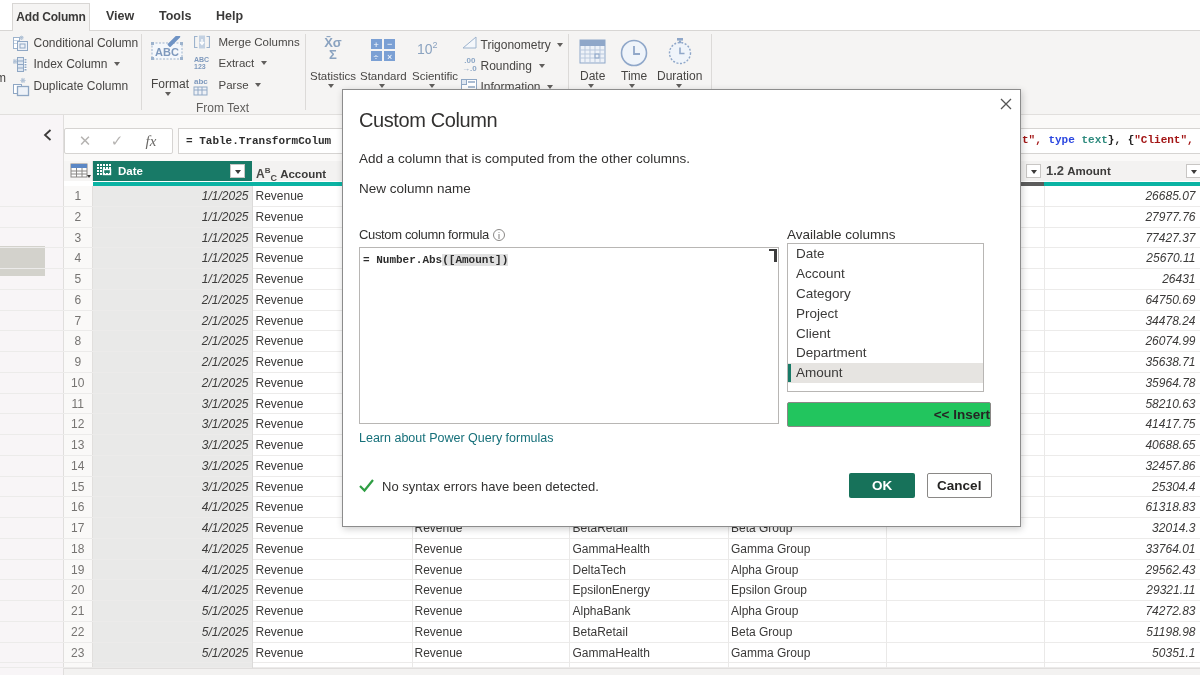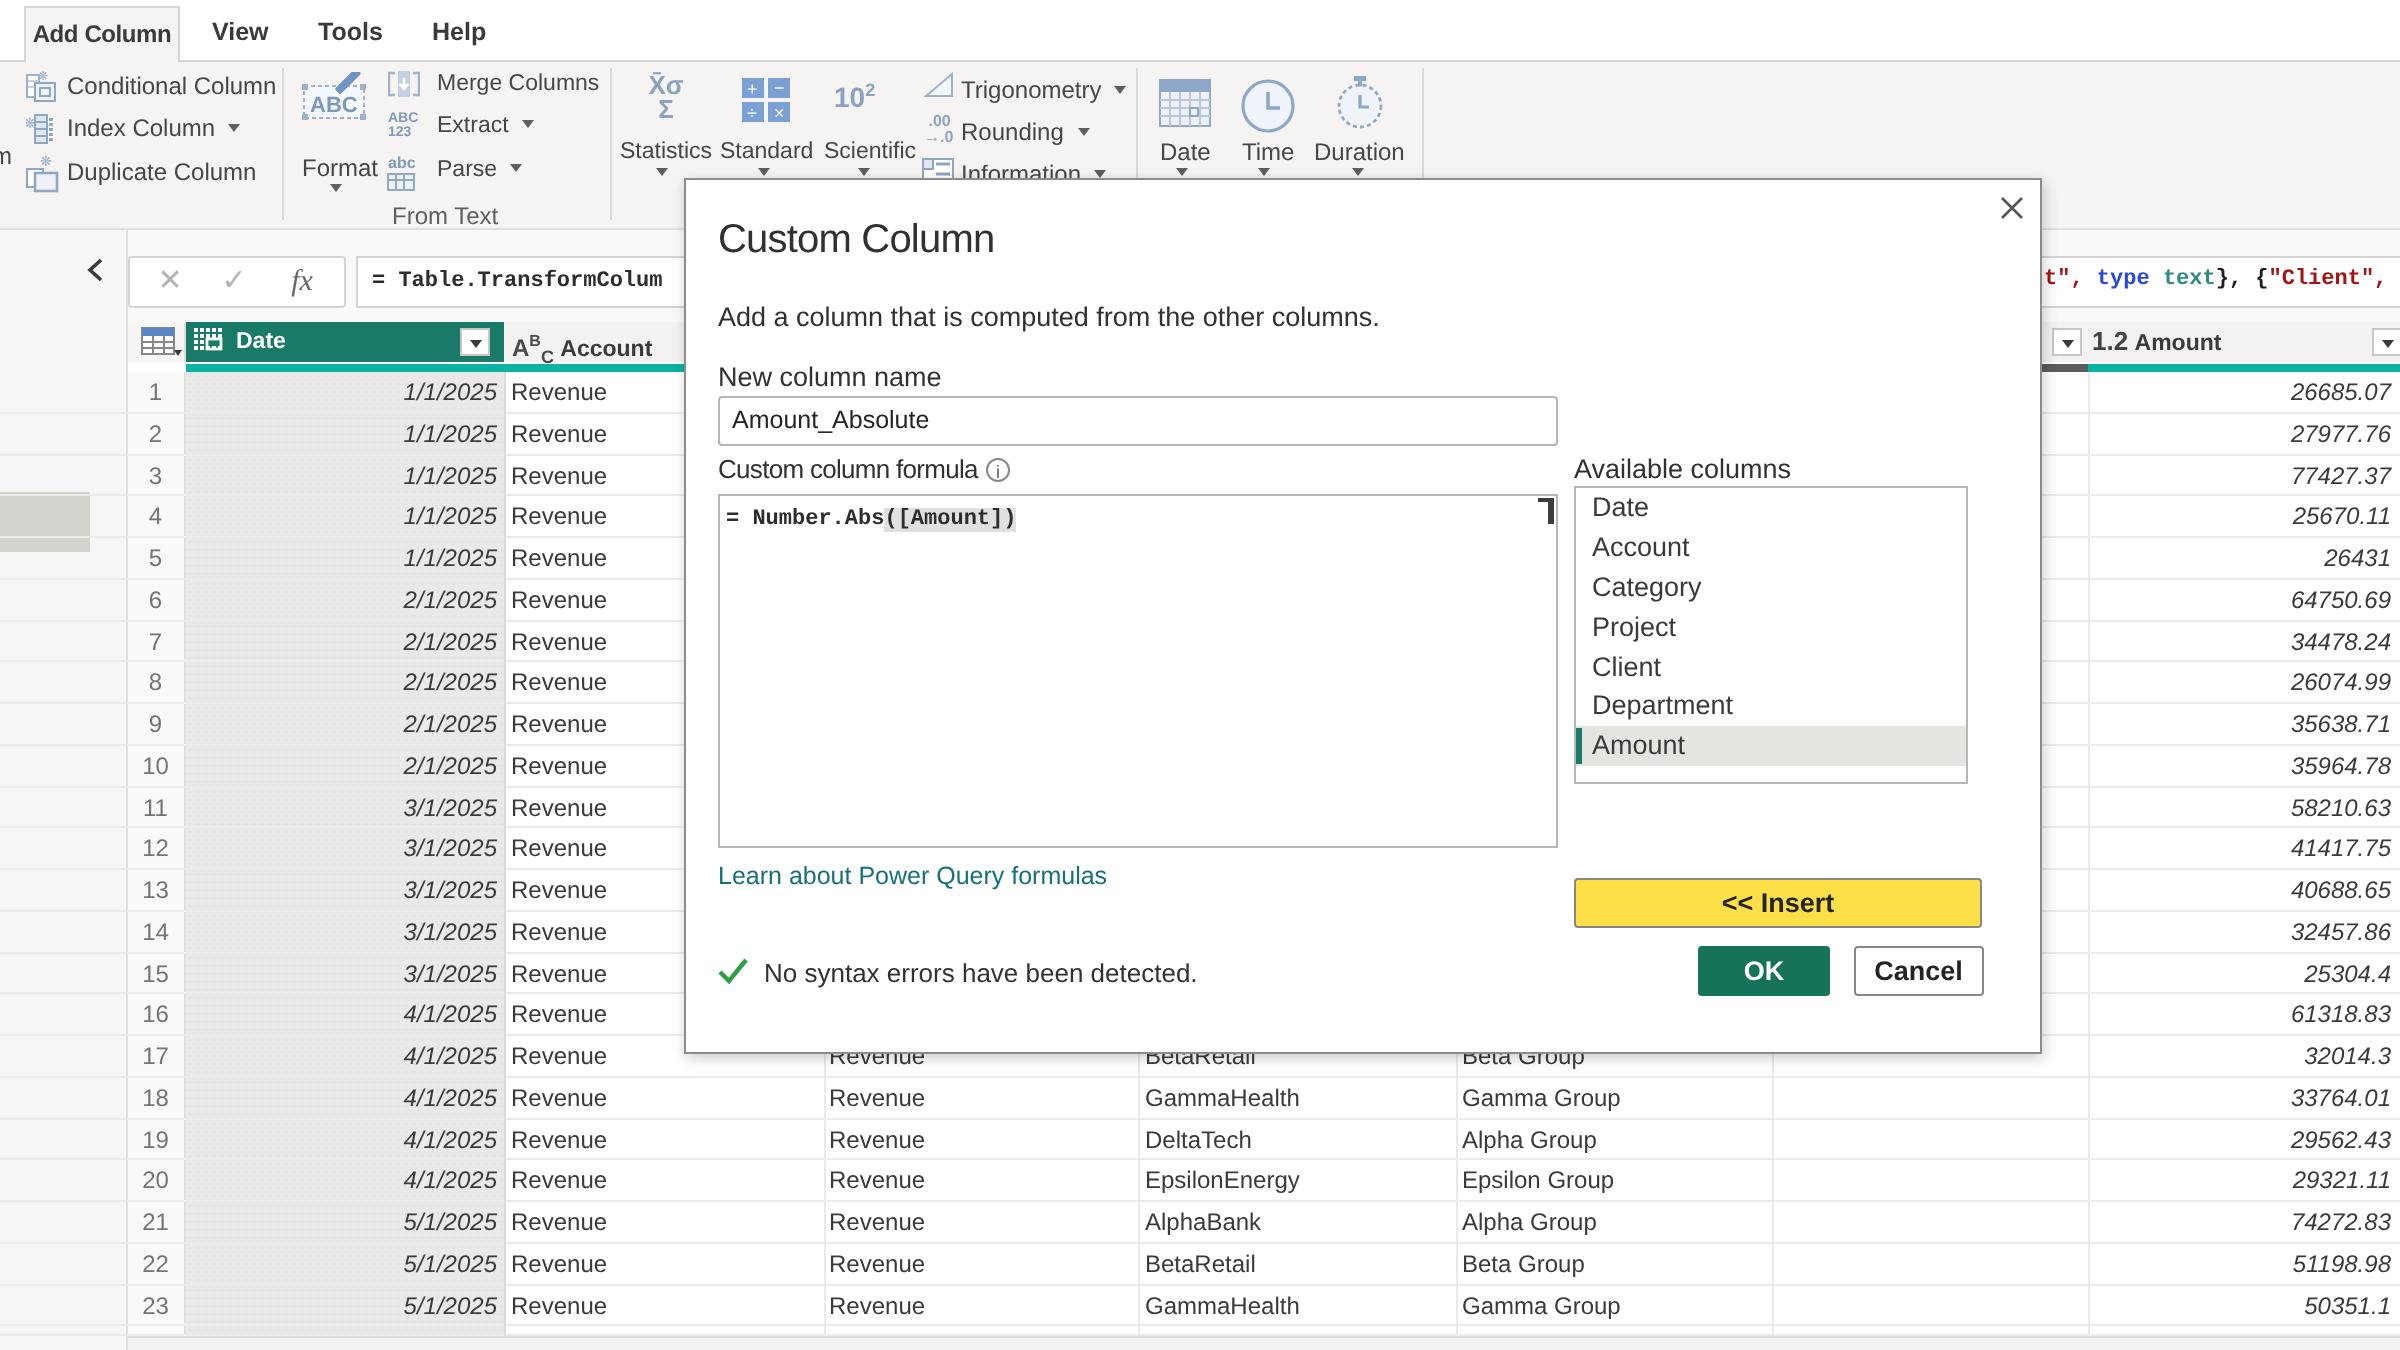--- a/index.html
+++ b/index.html
@@ -81,22 +81,22 @@
 #scrollmark1 { position:absolute; left:426px; top:159.5px; width:8px; height:2px; background:#3c3c3c;}
 #scrollmark2 { position:absolute; left:431px; top:159.5px; width:3px; height:13px; background:#3c3c3c;}
 #listbox { position:absolute; left:444px; top:153.5px; width:197px; height:149px;
   border:1px solid #b8b6b4; background:#fff; overflow:hidden;}
 #listbox .li { position:relative; height:19.9px; font-size:13.5px; color:#3b3a39; line-height:19.9px;
   padding-left:8px; }
 #listbox .li.sel { background:#e6e4e1; }
 #listbox .li.sel:before { content:""; position:absolute; left:0; top:1px; bottom:1px; width:3px;
   background:#187a67; }
 #insertbtn { position:absolute; left:444px; top:312.5px; width:204px; height:25px;
-  border:1px solid #8a8886; border-radius:2px; background:#fde047; text-align:center;
-  font-size:13.5px; font-weight:700; color:#252423; line-height:23px;margin-top:37px; }
+  border:1px solid #8a8886; border-radius:2px; background:#22c55e; text-align:right;
+  font-size:13.5px; font-weight:700; color:#252423; line-height:23px; }
 #learnlink { position:absolute; left:16px; top:341px; font-size:12.5px; color:#16707a; }
 #syntaxmsg { position:absolute; left:39px; top:389px; font-size:13px; color:#323130; }
 #okbtn { position:absolute; left:506px; top:383px; width:66px; height:25.5px; background:#17725a;
   border-radius:2px; color:#fff; font-size:13.5px; font-weight:700; text-align:center; line-height:25.5px;}
 #cancelbtn { position:absolute; left:584px; top:383px; width:64.5px; height:25.5px; background:#fff;
   border:1px solid #8a8886; border-radius:2px; color:#252423; font-size:13.5px; font-weight:700;
   text-align:center; line-height:23.5px;}
 </style></head>
 <body>
 
@@ -183,21 +183,21 @@
   <svg class="abs" style="left:370px;top:7px" width="26" height="24" viewBox="0 0 26 24">
     <rect x="1" y="1" width="11" height="10" fill="#7ba0d4"></rect>
       <rect x="14" y="1" width="11" height="10" fill="#7ba0d4"></rect>
     <rect x="1" y="13" width="11" height="10" fill="#7ba0d4"></rect>
       <rect x="14" y="13" width="11" height="10" fill="#7ba0d4"></rect>
     <text x="3.5" y="9.5" font-size="9" fill="#fff" font-family="Liberation Sans">+</text>
     <text x="17" y="9" font-size="9" fill="#fff" font-family="Liberation Sans">−</text>
     <text x="3.5" y="21.5" font-size="9" fill="#fff" font-family="Liberation Sans">÷</text>
     <text x="17" y="21.5" font-size="9" fill="#fff" font-family="Liberation Sans">×</text>
   </svg>
-  <div class="abs" style="left:417px;top:9px;font-size:14px;color:#8ba3c0;font-weight:bold">10<sup style="font-size:9px">2</sup></div>
+  <div class="abs" style="left:417px;top:9px;font-size:14px;color:#8ba3c0;font-weight:normal">10<sup style="font-size:9px">2</sup></div>
   <div class="rlabel" style="left:310px;top:38.5px;font-size:11.5px">Statistics</div>
   <div class="rlabel" style="left:360px;top:38.5px;font-size:11.5px">Standard</div>
   <div class="rlabel" style="left:412px;top:38.5px;font-size:11.5px">Scientific</div>
   <div class="bigcaret" style="left:328px;top:53px"></div>
   <div class="bigcaret" style="left:379px;top:53px"></div>
   <div class="bigcaret" style="left:429px;top:53px"></div>
 
   <svg class="abs" style="left:461px;top:5px" width="17" height="13" viewBox="0 0 17 13">
     <path d="M2 12 L15 12 L15 1 Z" fill="#f4f7fb" stroke="#9db3cd"></path>
   </svg>
@@ -564,21 +564,20 @@
 
 <div id="bottombar"></div>
 
 <div id="dialog">
   <svg class="abs" style="left:656px;top:7px" width="14" height="14" viewBox="0 0 14 14">
     <path d="M2 2 L12 12 M12 2 L2 12" stroke="#555" stroke-width="1.3"></path>
   </svg>
   <div id="dlgtitle">Custom Column</div>
   <div class="lbl" style="left:16px;top:61px">Add a column that is computed from the other columns.</div>
   <div class="lbl" style="left:16px;top:91px">New column name</div>
-  <div id="nameinput">Amount_Absolute</div>
   <div class="lbl" style="left:16px;top:137px;font-size:13px;letter-spacing:-0.35px">Custom column formula</div>
   <div style="position:absolute;left:150px;top:139px;width:12px;height:12px;border:1px solid #8a8886;border-radius:50%;font-size:9px;line-height:12px;text-align:center;color:#605e5c">i</div>
   <div class="lbl" style="left:444px;top:137px">Available columns</div>
   <div id="formulabox">= Number.Abs<span class="hl">([Amount])</span></div>
   <div id="scrollmark1"></div>
     <div id="scrollmark2"></div>
   <div id="listbox">
     <div class="li">Date</div>
     <div class="li">Account</div>
     <div class="li">Category</div>

